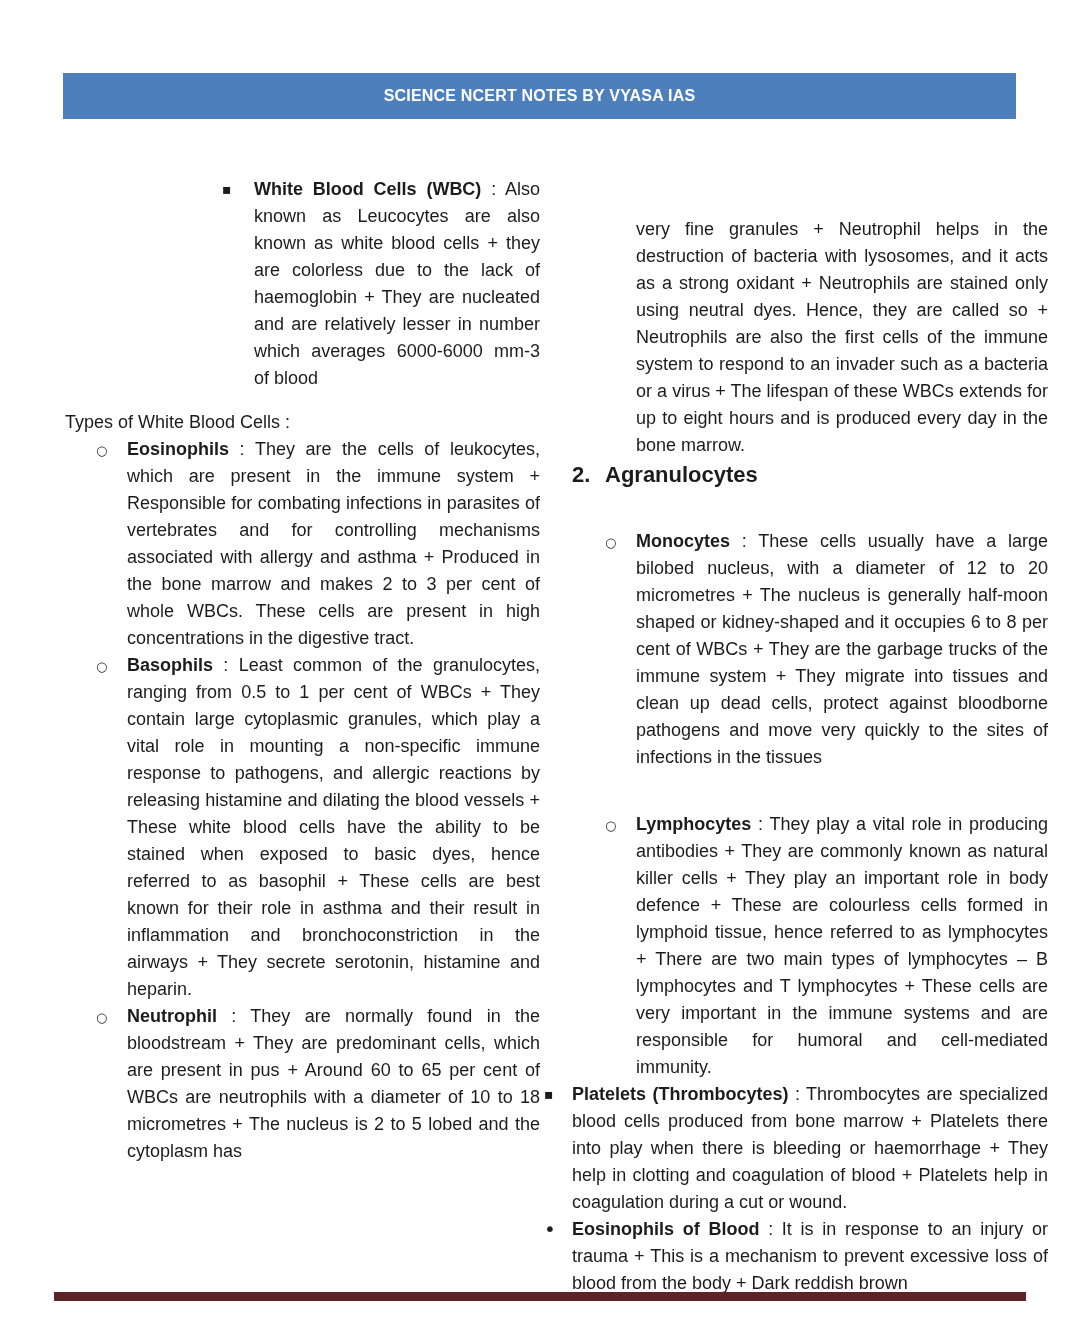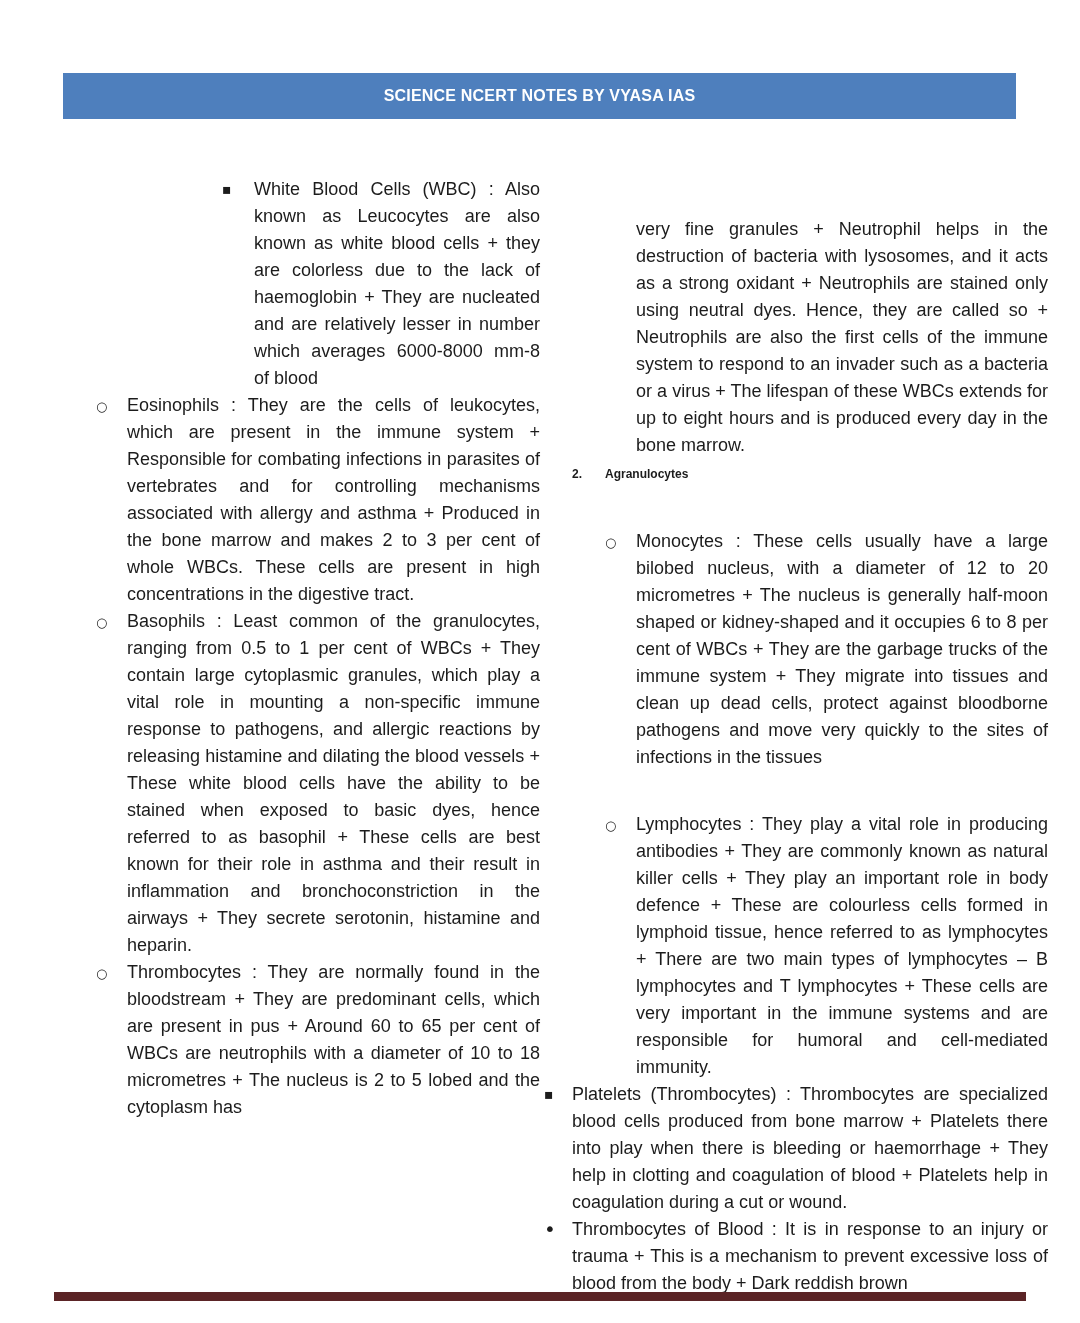--- a/index.html
+++ b/index.html
@@ -25,29 +25,29 @@
   .columns {
     position:absolute; left:65px; top:176px; width:983px;
     display:flex; gap:32px;
   }
   .col-left  { width:475px; }
   .col-right { width:476px; position:relative; }
   p { margin:0; }
   .para {
     font-size:18px; line-height:27px; text-align:justify;
   }
-  .bold { font-weight:normal; }
+  .bold { font-weight:bold; }
   
   .cont-left { margin-left:189px; }
   
   .wbc-item { position:relative; padding-left:189px; }
   .wbc-item .lvl1-bullet { position:absolute; left:157px; top:0; }
   
   .types-heading { margin-top:17px; font-size:18px; line-height:27px; }
-  .num-heading { font-weight:bold; font-size:12px; line-height:27px; }
+  .num-heading { font-weight:bold; font-size:22px; line-height:27px; }
   .num-heading.left-h  { margin-top:16px; }
   .num-heading.right-h { margin-top:2px; }
   .num-heading .num { display:inline-block; }
   .left-h .num  { width:25px; }
   .right-h .num { width:33px; }
   
   .o-item { position:relative; padding-left:62px; }
   .o-item .lvl2-bullet { position:absolute; left:31px; top:2px; }
   .col-right .o-item { padding-left:64px;margin-top:40px; }
   .col-right .o-item .lvl2-bullet { left:33px; }
@@ -74,38 +74,39 @@
     <span class="banner-title" style="color: rgb(255, 255, 255);">SCIENCE NCERT NOTES BY VYASA IAS</span>
   </div>
 
   <div class="columns">
 
     <div class="col-left">
 
 
       <div class="wbc-item">
         <span class="lvl1-bullet b-square">▪</span>
-        <p class="para"><span class="bold">White Blood Cells (WBC)</span><span> : Also known as Leucocytes are also known as white blood cells + they are colorless due to the lack of haemoglobin + They are nucleated and are relatively lesser in number which averages 6000-8000 mm-8 of blood</span></p>
+        <p class="para"><span class="bold">White Blood Cells (WBC)</span><span> : Also known as Leucocytes are also known as white blood cells + they are colorless due to the lack of haemoglobin + They are nucleated and are relatively lesser in number which averages 6000-6000 mm-3 of blood</span></p>
       </div>
 
+      <p class="types-heading">Types of White Blood Cells :</p>
 
 
       <div class="o-item">
         <span class="lvl2-bullet b-circle">○</span>
         <p class="para"><span class="bold">Eosinophils</span><span> : They are the cells of leukocytes, which are present in the immune system + Responsible for combating infections in parasites of vertebrates and for controlling mechanisms associated with allergy and asthma + Produced in the bone marrow and makes 2 to 3 per cent of whole WBCs. These cells are present in high concentrations in the digestive tract.</span></p>
       </div>
 
       <div class="o-item">
         <span class="lvl2-bullet b-circle">○</span>
         <p class="para"><span class="bold">Basophils</span><span> : Least common of the granulocytes, ranging from 0.5 to 1 per cent of WBCs + They contain large cytoplasmic granules, which play a vital role in mounting a non-specific immune response to pathogens, and allergic reactions by releasing histamine and dilating the blood vessels + These white blood cells have the ability to be stained when exposed to basic dyes, hence referred to as basophil + These cells are best known for their role in asthma and their result in inflammation and bronchoconstriction in the airways + They secrete serotonin, histamine and heparin.</span></p>
       </div>
 
       <div class="o-item">
         <span class="lvl2-bullet b-circle">○</span>
-        <p class="para"><span class="bold">Thrombocytes</span><span> : They are normally found in the bloodstream + They are predominant cells, which are present in pus + Around 60 to 65 per cent of WBCs are neutrophils with a diameter of 10 to 18 micrometres + The nucleus is 2 to 5 lobed and the cytoplasm has</span></p>
+        <p class="para"><span class="bold">Neutrophil</span><span> : They are normally found in the bloodstream + They are predominant cells, which are present in pus + Around 60 to 65 per cent of WBCs are neutrophils with a diameter of 10 to 18 micrometres + The nucleus is 2 to 5 lobed and the cytoplasm has</span></p>
       </div>
 
     </div>
 
     <div class="col-right">
 
       <div class="o-item">
         <p class="para">very fine granules + Neutrophil helps in the destruction of bacteria with lysosomes, and it acts as a strong oxidant + Neutrophils are stained only using neutral dyes. Hence, they are called so + Neutrophils are also the first cells of the immune system to respond to an invader such as a bacteria or a virus + The lifespan of these WBCs extends for up to eight hours and is produced every day in the bone marrow.</p>
       </div>
 
@@ -121,21 +122,21 @@
         <p class="para"><span class="bold">Lymphocytes</span><span> : They play a vital role in producing antibodies + They are commonly known as natural killer cells + They play an important role in body defence + These are colourless cells formed in lymphoid tissue, hence referred to as lymphocytes + There are two main types of lymphocytes – B lymphocytes and T lymphocytes + These cells are very important in the immune systems and are responsible for humoral and cell-mediated immunity.</span></p>
       </div>
 
       <div class="flush-item">
         <span class="hang-bullet b-square">▪</span>
         <p class="para"><span class="bold">Platelets (Thrombocytes)</span><span> : Thrombocytes are specialized blood cells produced from bone marrow + Platelets there into play when there is bleeding or haemorrhage + They help in clotting and coagulation of blood + Platelets help in coagulation during a cut or wound.</span></p>
       </div>
 
       <div class="flush-item">
         <span class="hang-bullet b-dot">•</span>
-        <p class="para"><span class="bold">Thrombocytes of Blood</span><span> : It is in response to an injury or trauma + This is a mechanism to prevent excessive loss of blood from the body + Dark reddish brown</span></p>
+        <p class="para"><span class="bold">Eosinophils of Blood</span><span> : It is in response to an injury or trauma + This is a mechanism to prevent excessive loss of blood from the body + Dark reddish brown</span></p>
       </div>
 
     </div>
   </div>
 
   <div class="footer-bar" style="background: rgb(91, 36, 38);"></div>
 
 </div>
 
 </body></html>

